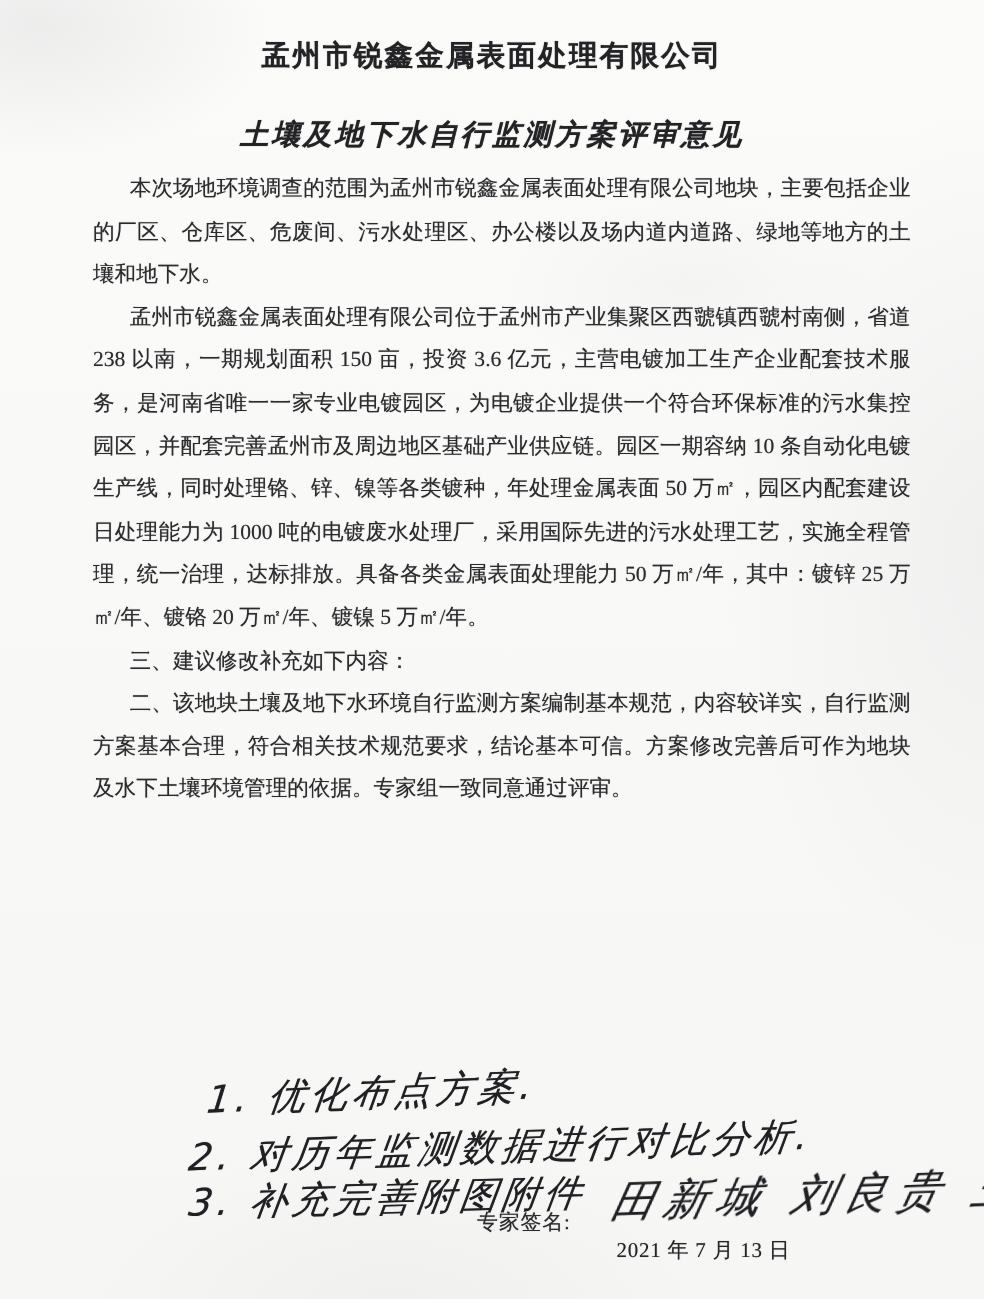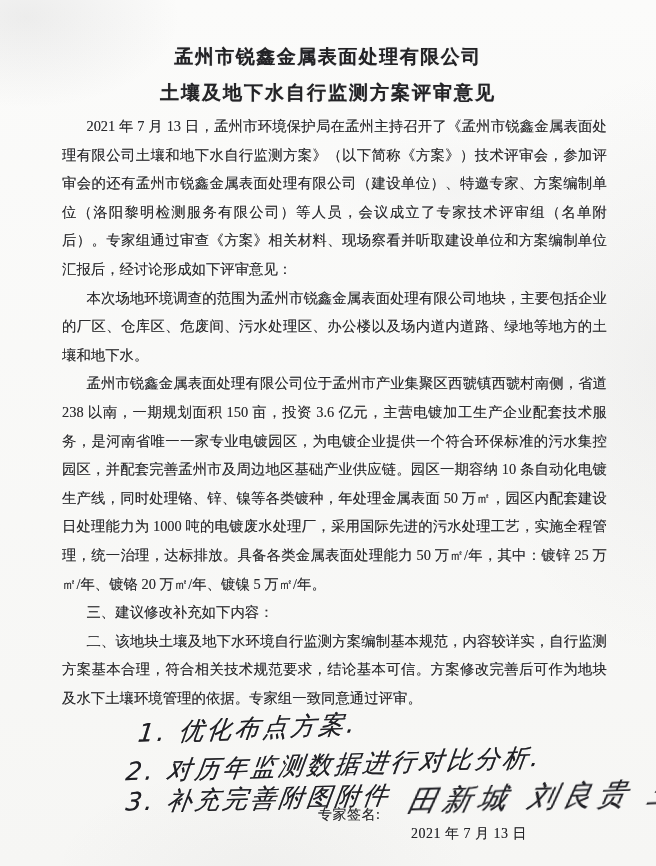--- a/index.html
+++ b/index.html
@@ -13,30 +13,30 @@
     width: 656px; height: 866px;
     overflow: hidden;
     color: #2b2b2e;
     background:
       radial-gradient(ellipse 220px 130px at 4% 2%, rgba(110,110,115,0.10), transparent 70%),
       radial-gradient(ellipse 260px 420px at 101% 42%, rgba(120,120,125,0.07), transparent 70%),
       radial-gradient(ellipse 300px 160px at 40% 101%, rgba(120,120,125,0.05), transparent 70%),
       radial-gradient(ellipse 180px 90px at 70% 22%, rgba(130,130,135,0.05), transparent 70%),
       linear-gradient(#fbfbfa, #f6f6f4);
   }
-  .title-block { padding-top: 44px; text-align: center; }
+  .title-block { padding-top: 24px; text-align: center; }
   .doc-title {
     margin: 0;
     font-size: 19px;
     font-weight: 700;
     letter-spacing: 1.5px;
     color: #232326;
     text-shadow: 0 0 0.7px rgba(35,35,40,0.55);
   }
-  .doc-title.second { margin-top: 10px; letter-spacing: 2px; }
+  .doc-title.second { margin-top: 27px; letter-spacing: 2px; font-style: italic; }
   .doc-body {
     position: absolute;
     left: 62px; top: 112px;
     width: 545px;
     font-size: 14.4px;
     line-height: 28.6px;
     text-align: justify;
     color: #2b2b2e;
     text-shadow: 0 0 0.6px rgba(40,40,44,0.5);
   }
@@ -83,21 +83,20 @@
 <body>
 
 <div class="scan-page">
 
   <div class="title-block">
     <h1 class="doc-title">孟州市锐鑫金属表面处理有限公司</h1>
     <h1 class="doc-title second">土壤及地下水自行监测方案评审意见</h1>
   </div>
 
   <div class="doc-body">
-    <p>2021 年 7 月 13 日，孟州市环境保护局在孟州主持召开了《孟州市锐鑫金属表面处理有限公司土壤和地下水自行监测方案》（以下简称《方案》）技术评审会，参加评审会的还有孟州市锐鑫金属表面处理有限公司（建设单位）、特邀专家、方案编制单位（洛阳黎明检测服务有限公司）等人员，会议成立了专家技术评审组（名单附后）。专家组通过审查《方案》相关材料、现场察看并听取建设单位和方案编制单位汇报后，经讨论形成如下评审意见：</p>
     <p>本次场地环境调查的范围为孟州市锐鑫金属表面处理有限公司地块，主要包括企业的厂区、仓库区、危废间、污水处理区、办公楼以及场内道内道路、绿地等地方的土壤和地下水。</p>
     <p>孟州市锐鑫金属表面处理有限公司位于孟州市产业集聚区西虢镇西虢村南侧，省道 238 以南，一期规划面积 150 亩，投资 3.6 亿元，主营电镀加工生产企业配套技术服务，是河南省唯一一家专业电镀园区，为电镀企业提供一个符合环保标准的污水集控园区，并配套完善孟州市及周边地区基础产业供应链。园区一期容纳 10 条自动化电镀生产线，同时处理铬、锌、镍等各类镀种，年处理金属表面 50 万㎡，园区内配套建设日处理能力为 1000 吨的电镀废水处理厂，采用国际先进的污水处理工艺，实施全程管理，统一治理，达标排放。具备各类金属表面处理能力 50 万㎡/年，其中：镀锌 25 万㎡/年、镀铬 20 万㎡/年、镀镍 5 万㎡/年。</p>
     <p>三、建议修改补充如下内容：</p>
     <p>二、该地块土壤及地下水环境自行监测方案编制基本规范，内容较详实，自行监测方案基本合理，符合相关技术规范要求，结论基本可信。方案修改完善后可作为地块及水下土壤环境管理的依据。专家组一致同意通过评审。</p>
   </div>
 
   <div class="hw hw-note hw-note-1">1. 优化布点方案.</div>
   <div class="hw hw-note hw-note-2">2. 对历年监测数据进行对比分析.</div>
   <div class="hw hw-note hw-note-3">3. 补充完善附图附件</div>
 

